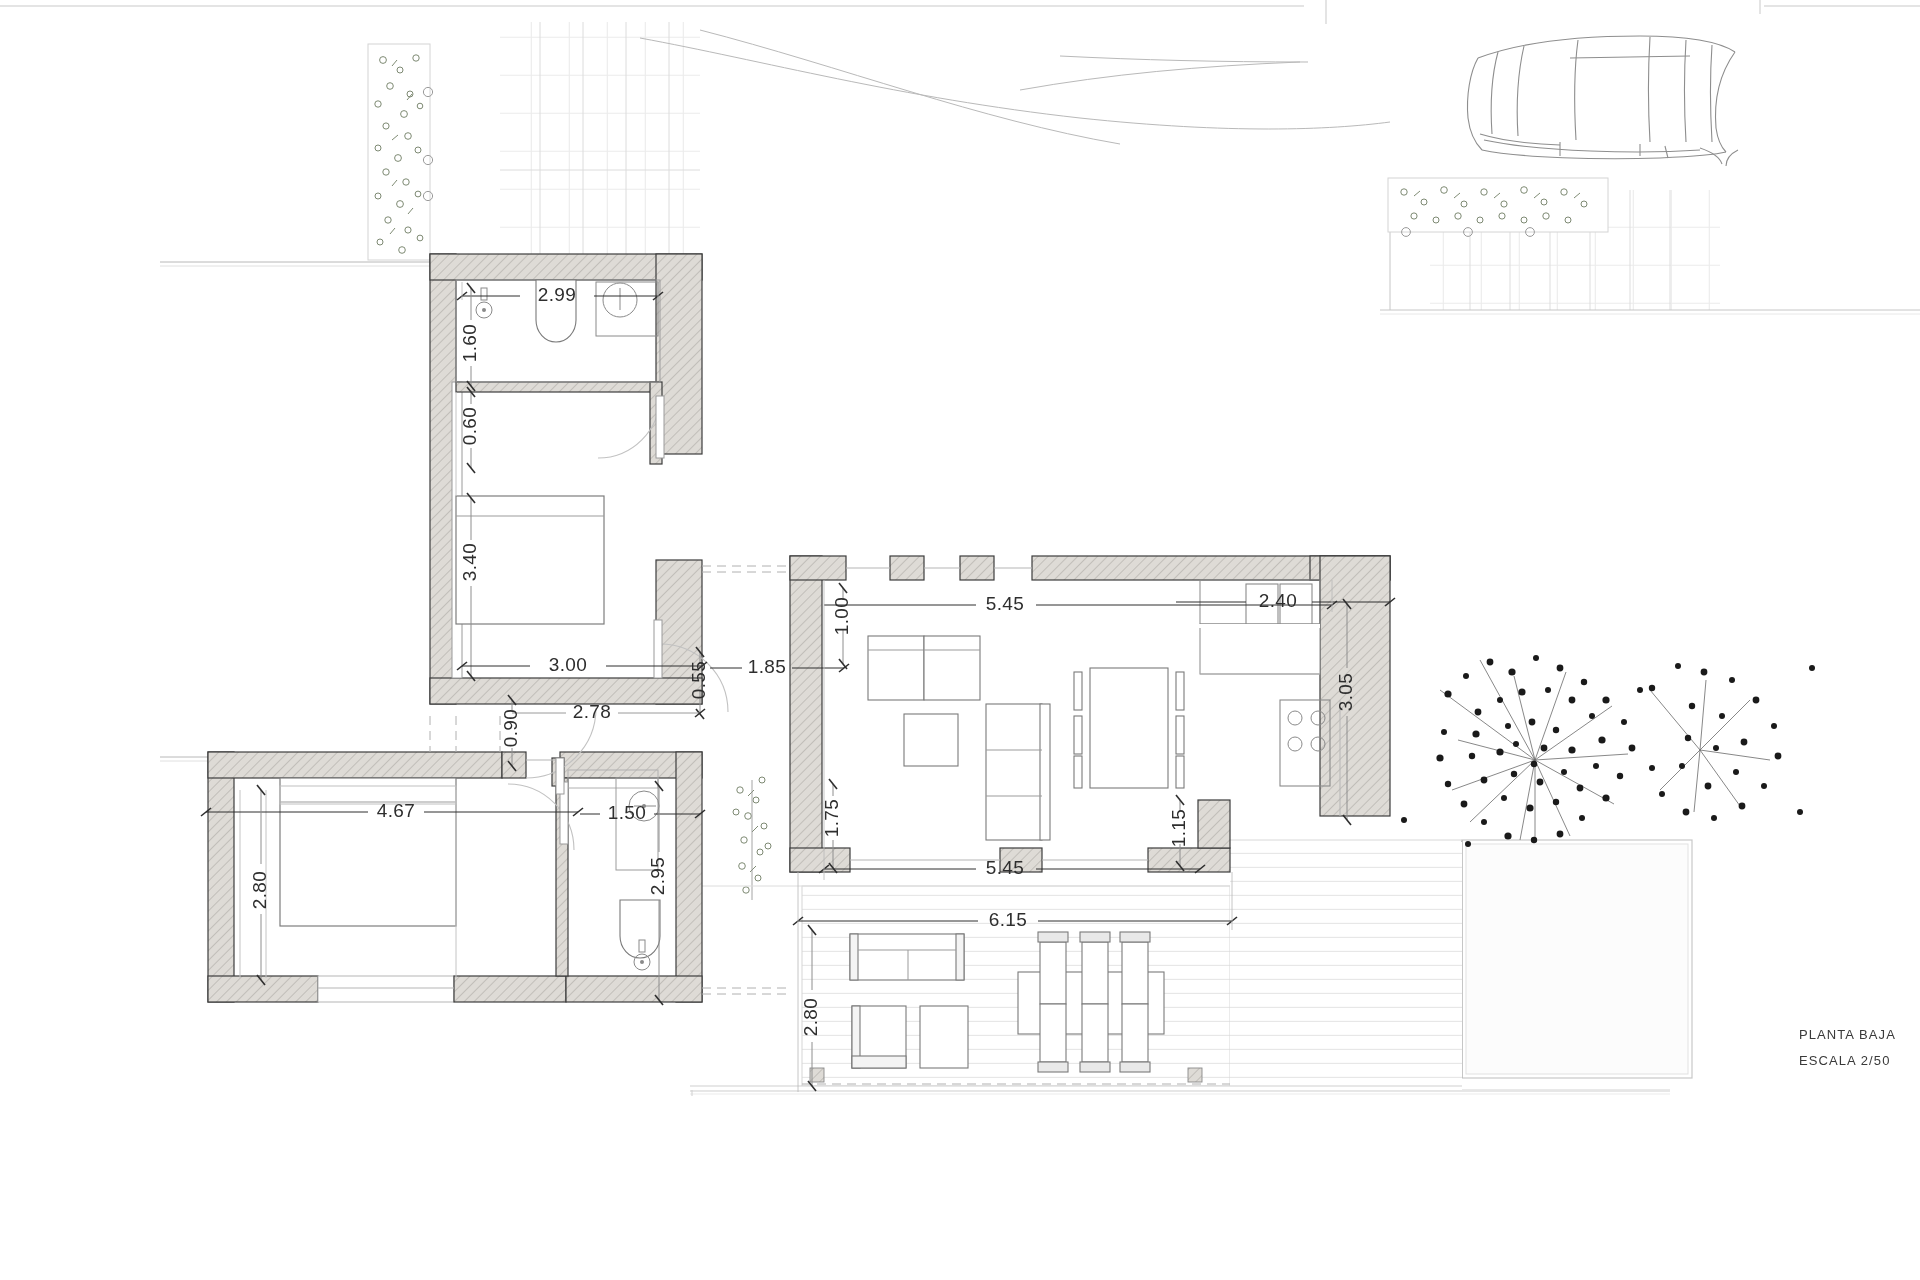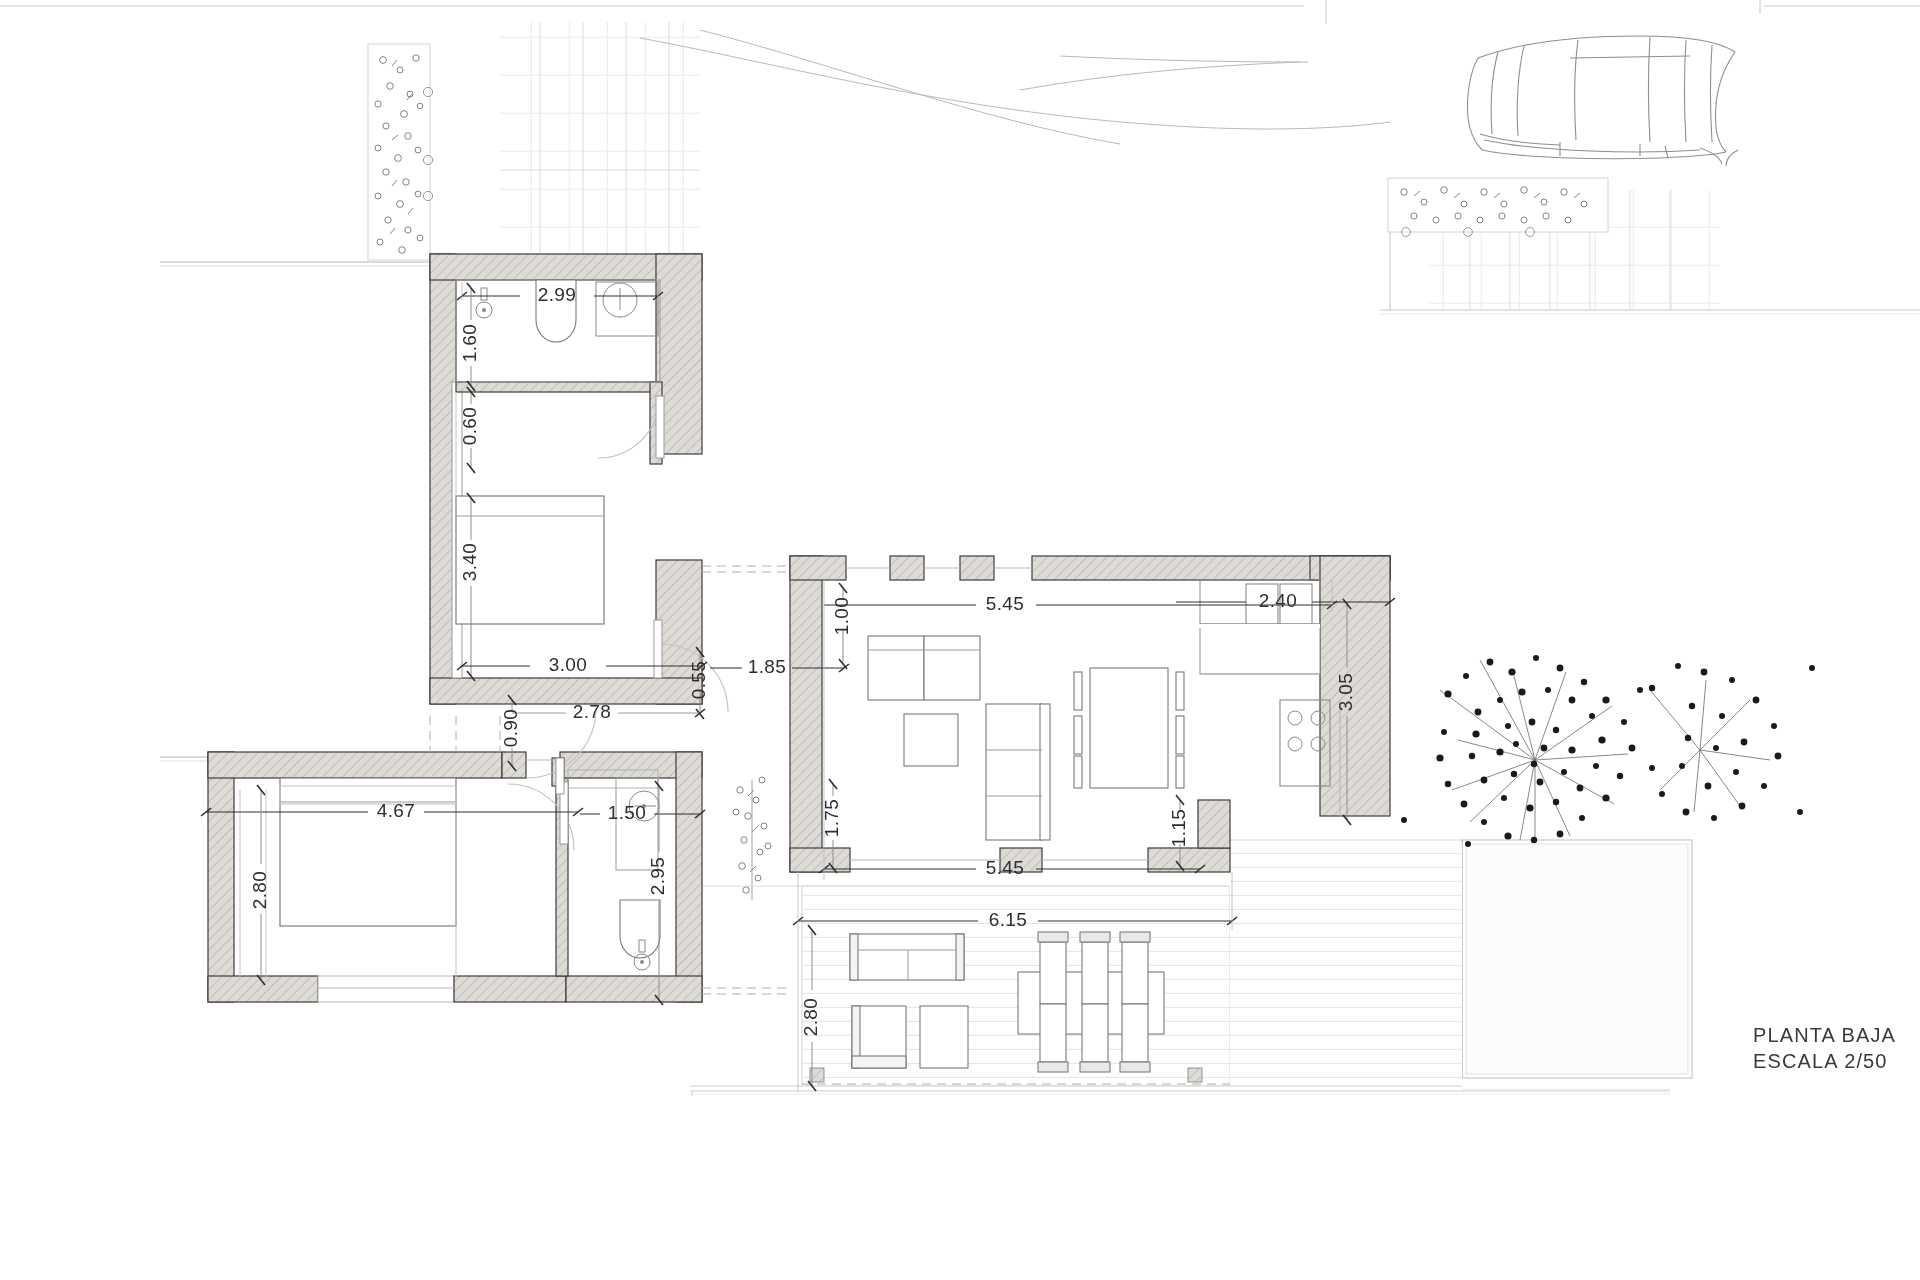--- a/index.html
+++ b/index.html
@@ -21,21 +21,21 @@
     top: 0;
     width: 1920px;
     height: 1280px;
   }
   .titleblock {
     position: absolute;
     right: 24px;
     bottom: 22px;
     text-align: left;
     color: #3a3a3a;
-    font-size: 20px;
+    font-size: 13px;
     letter-spacing: 1.1px;
     line-height: 26px;
     font-family: "Liberation Sans", sans-serif;
   }
   .titleblock div { white-space: nowrap; }
 </style>
 </head>
 <body>
 
 <div id="page">

